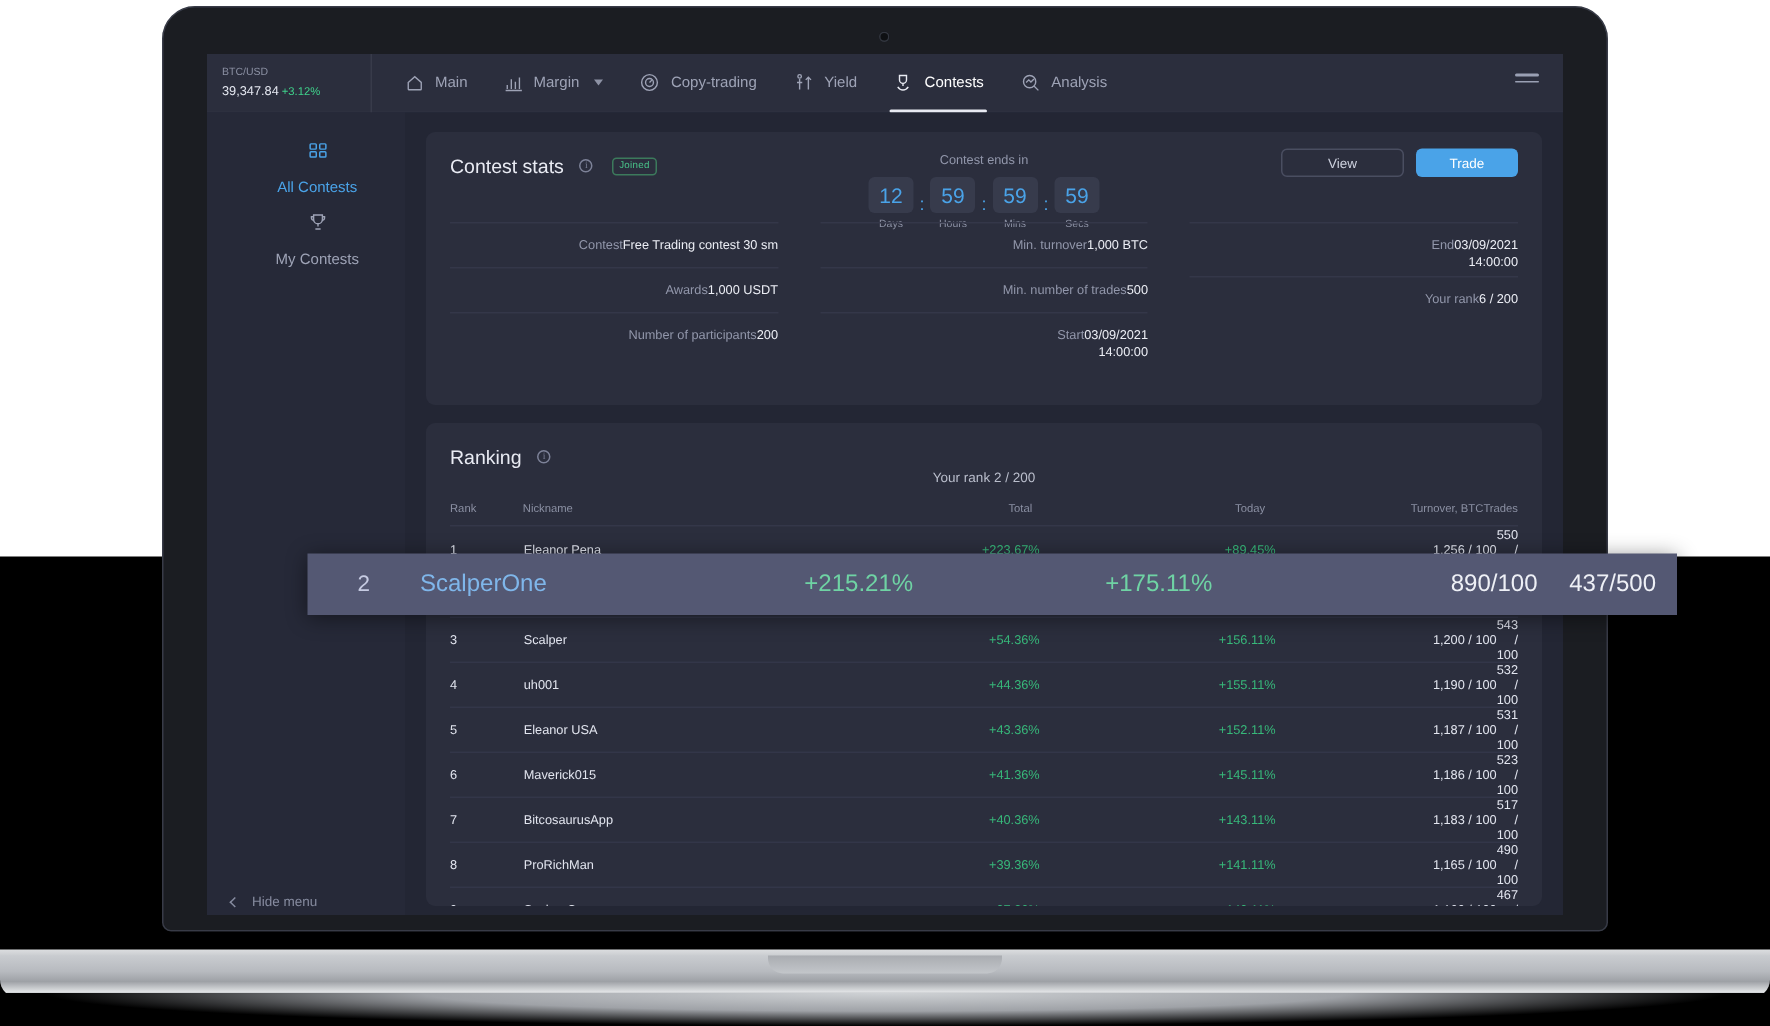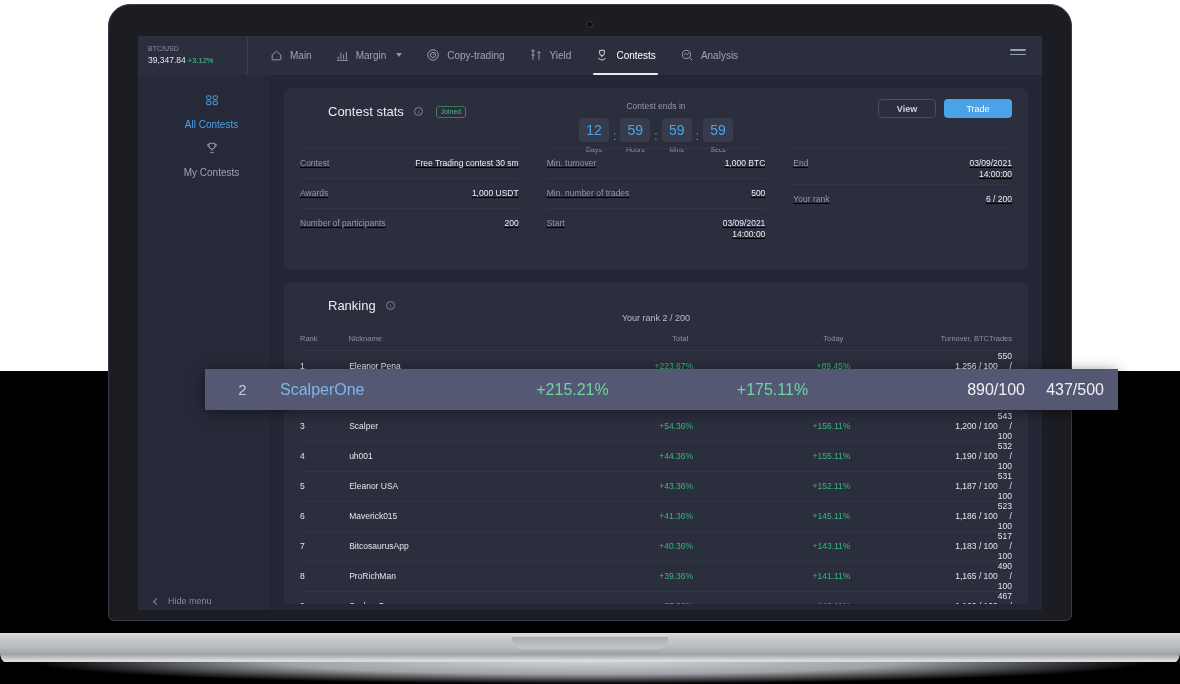--- a/index.html
+++ b/index.html
@@ -122,21 +122,21 @@
   }
   .chev-left { width:5px; height:5px; border-left:1.3px solid #878ca0; border-bottom:1.3px solid #878ca0; transform: rotate(45deg); }
 
   
   #content { position: absolute; left: 132px; top: 39px; width: 772px; height: 535px; background: #232634; padding: 13px 14px 0 14px; }
 
   .card { background: #2b2e3d; border-radius: 6px; }
 
   
   #stats-card { height: 182px; padding: 14px 16px 0 16px; position: relative; }
-  .card-title { font-size: 13px; color: #e9ebf3; display: inline-block; vertical-align: middle; margin-left: 28px; }
+  .card-title { font-size: 13px; color: #e9ebf3; display: inline-block; vertical-align: middle; }
   .info-i {
     display:inline-block; width:9px; height:9px; border-radius:50%;
     border:1px solid #7d8298; color:#7d8298; font-size:6.5px; line-height:8px; text-align:center;
     margin-left:6px; vertical-align: middle; font-family:"Liberation Serif",serif;
   }
   .badge-joined {
     display:inline-block; margin-left:8px; vertical-align: middle;
     border:1px solid #3c7a5c; color:#49c48a; border-radius:3px;
     font-size:6.5px; padding:1.5px 4px; letter-spacing:.2px;
   }
@@ -151,31 +151,31 @@
     font-size:14px; color:#4aa3e8;
   }
   .cd-sub { font-size:7px; color:#8d92a5; text-align:center; margin-top:4px; }
   .cd-colon { color:#4aa3e8; font-size:12px; line-height:24px; }
 
   #head-buttons { position: absolute; right: 16px; top: 11px; display:flex; gap:8px; }
   .btn {
     height: 19px; border-radius: 4px; font-size: 9px;
     display:flex; align-items:center; justify-content:center; cursor:pointer;
   }
-  .btn-view { width: 58px; border:1px solid #4a4e61; color:#cdd1de; background:transparent;font-weight:bold; }
+  .btn-view { width: 82px; border:1px solid #4a4e61; color:#cdd1de; background:transparent; }
   .btn-trade { width: 68px; background:#4aa3e8; color:#ffffff; }
 
   
   #stats-grid { position:absolute; left:16px; right:16px; top:60px; display:flex; gap:0; }
   .stat-col { flex:1; padding: 0 14px; }
   .stat-col:first-child { padding-left:0; }
   .stat-col:last-child { padding-right:0; }
   .stat-row {
-    display:flex; justify-content:space-between; align-items:flex-start;
-    height:30px; padding-top:9px; border-top:1px solid #343749;text-decoration:underline;
+    display:flex; justify-content:flex-end; align-items:flex-start;
+    height:30px; padding-top:9px; border-top:1px solid #343749;
   }
   .stat-row:first-child { border-top:1px solid #343749; }
   .stat-k { font-size:8.5px; color:#9297ab; white-space:nowrap; }
   .stat-v { font-size:8.5px; color:#eceef5; text-align:right; white-space:pre-line; line-height:10.5px; }
   .stat-row.tall { height:36px; }
 
   
   #ranking-card { margin-top: 12px; height: 322px; padding: 14px 16px 0 16px; position:relative; overflow:hidden; }
   #your-rank { position:absolute; left:0; right:0; top:31px; text-align:center; font-size:9px; color:#b9bdcb; }
 

